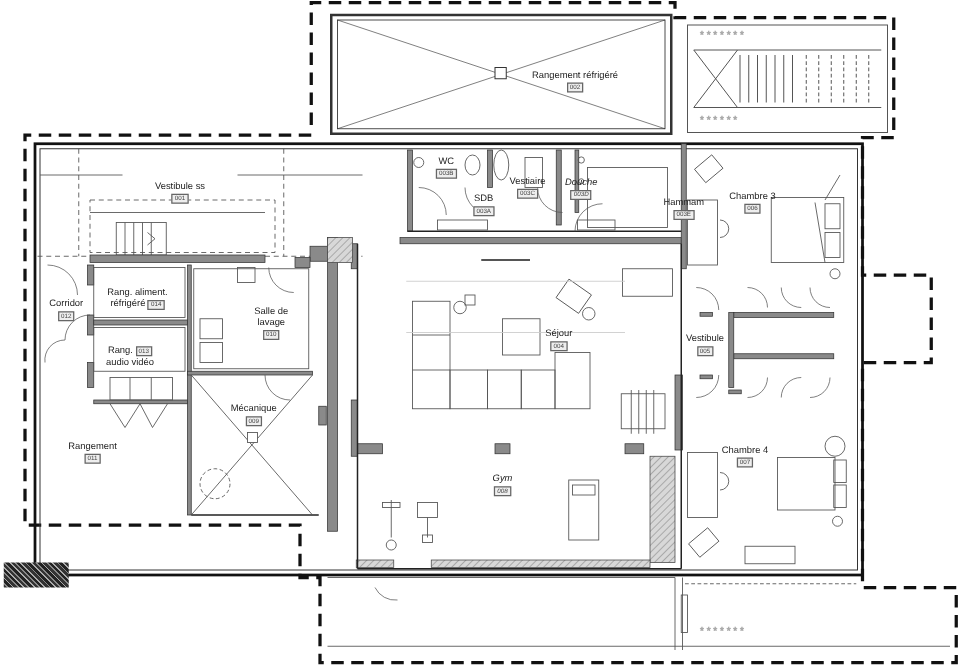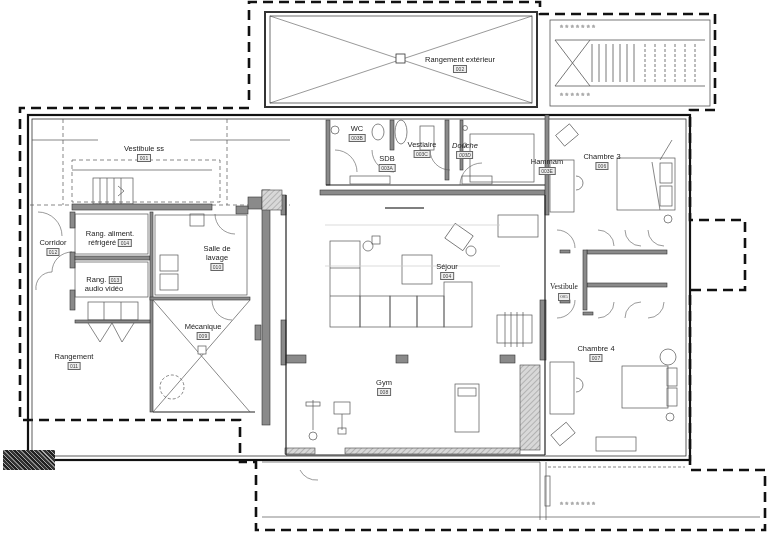--- a/index.html
+++ b/index.html
@@ -243,21 +243,21 @@
     <line x1="548" y1="467" x2="685" y2="467" stroke-dasharray="3,2"></line>
   </g>
   <g fill="none" stroke="#aaa" stroke-width="0.5">
     <text x="560" y="30" font-size="8" fill="#aaa">* * * * * * *</text>
     <text x="560" y="98" font-size="8" fill="#aaa">* * * * * *</text>
     <text x="560" y="507" font-size="8" fill="#aaa">* * * * * * *</text>
   </g>
 </svg>
 
 <div class="room-label" style="left:460px; top:55px;">
-  <span class="name">Rangement extérieur</span>
+  <span class="name">Rangement réfrigéré</span>
   <span class="code">002</span>
 </div>
 <div class="room-label" style="left:144px; top:144px;">
   <span class="name">Vestibule ss</span>
   <span class="code">001</span>
 </div>
 <div class="room-label" style="left:357px; top:124px;">
   <span class="name">WC</span>
   <span class="code">003B</span>
 </div>
@@ -295,34 +295,34 @@
 </div>
 <div class="room-label" style="left:217px; top:244px;">
   <span class="name">Salle de</span>
   <span class="name">lavage</span>
   <span class="code">010</span>
 </div>
 <div class="room-label" style="left:417px; top:262px;margin-left:30px;">
   <span class="name">Séjour</span>
   <span class="code">004</span>
 </div>
-<div class="room-label" style="left:564px; top:282px;font-family:Liberation Serif, serif;">
+<div class="room-label" style="left:564px; top:266px;">
   <span class="name">Vestibule</span>
   <span class="code">005</span>
 </div>
 <div class="room-label" style="left:203px; top:322px;">
   <span class="name">Mécanique</span>
   <span class="code">009</span>
 </div>
 <div class="room-label" style="left:74px; top:352px;">
   <span class="name">Rangement</span>
   <span class="code">011</span>
 </div>
-<div class="room-label" style="left:384px; top:378px;">
+<div class="room-label" style="left:402px; top:378px;font-style:italic;">
   <span class="name">Gym</span>
   <span class="code">008</span>
 </div>
-<div class="room-label" style="left:596px; top:344px;">
+<div class="room-label" style="left:596px; top:355px;">
   <span class="name">Chambre 4</span>
   <span class="code">007</span>
 </div>
 
 <div class="legend-swatch"></div>
 
 </body></html>

